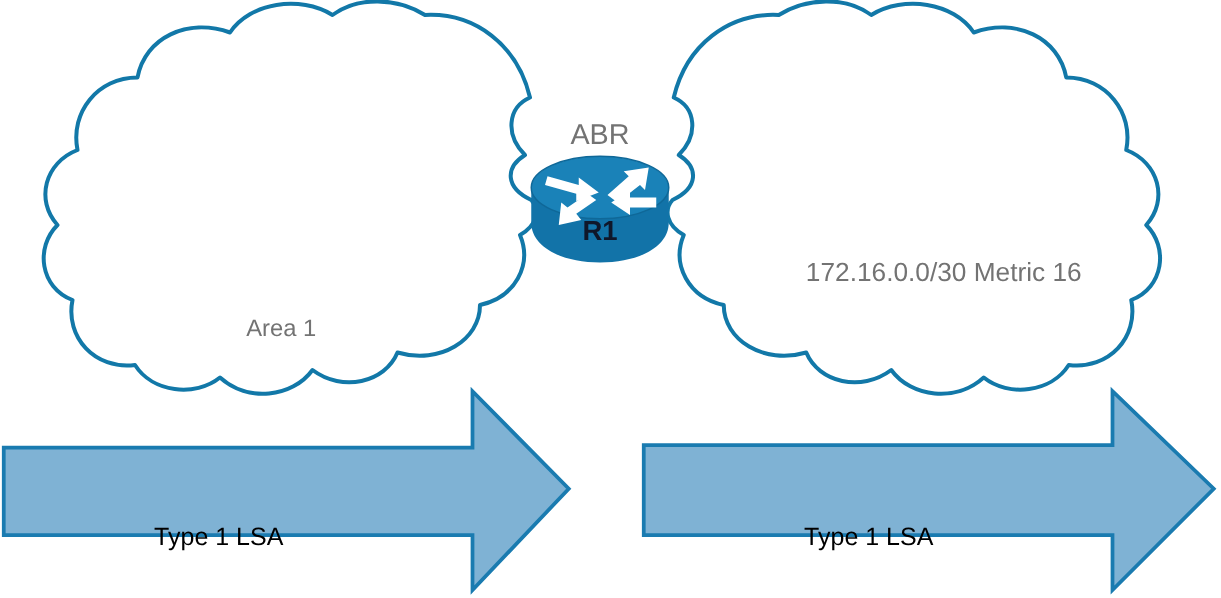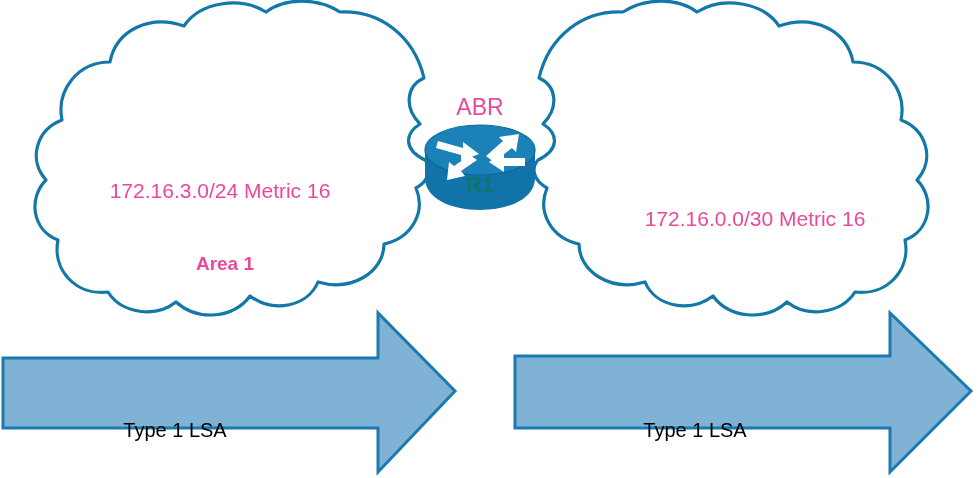--- a/index.html
+++ b/index.html
@@ -1,24 +1,24 @@
 <!DOCTYPE html>
 <html><head>
 <meta charset="utf-8">
 <style>
   html,body{margin:0;padding:0;background:#ffffff;}
   body{width:977px;height:478px;overflow:hidden;
        font-family:"Liberation Sans","DejaVu Sans",sans-serif;}
   #stage{position:relative;width:977px;height:478px;background:#fff;}
   #stage svg{position:absolute;left:0;top:0;}
-  .txt{position:absolute;color:#ec4899;white-space:pre;}
+  .txt{position:absolute;color:#737373;white-space:pre;}
   .cloud-lines{font-size:21px;line-height:30px;text-align:center;}
-  .area-lbl{font-size:19px;font-weight:bold;text-align:center;}
+  .area-lbl{font-size:19px;font-weight:normal;text-align:center;}
   .abr-lbl{font-size:23px;text-align:center;}
-  .r1-lbl{position:absolute;color:#0f766e;font-size:22px;font-weight:bold;
+  .r1-lbl{position:absolute;color:#0f172a;font-size:22px;font-weight:bold;
           text-align:center;white-space:pre;}
   .banner-txt{position:absolute;color:#000;font-size:20px;line-height:26px;
               text-align:center;white-space:pre;}
 </style>
 </head>
 <body>
 
 <div id="stage">
 
   <svg width="977" height="478" viewBox="0 0 977 478">
@@ -80,21 +80,20 @@
         <path d="M 486,156 L 503,141 L 499,137 L 519,134 L 516,152 L 512,148 L 494,162 Z"></path>
 
         <path d="M 525,158 L 504,158 L 504,152 L 489,162 L 504,172 L 504,166 L 525,166 Z"></path>
 
         <path d="M 477,160 L 461,171 L 465,176 L 447,180 L 449,162 L 454,166 L 470,155 Z"></path>
       </g>
     </g>
   </svg>
 
   <div class="txt cloud-lines" style="left:70px; top:116px; width:300px;">
-    <div>172.16.3.0/24 Metric 16</div>
   </div>
 
   <div class="txt area-lbl" style="left:145px; top:253px; width:160px;">Area 1</div>
 
   <div class="txt cloud-lines" style="left:605px; top:144px; width:300px;">
     <div>172.16.0.0/30 Metric 16</div>
   </div>
 
 
   <div class="txt abr-lbl" style="left:420px; top:94px; width:120px;">ABR</div>

